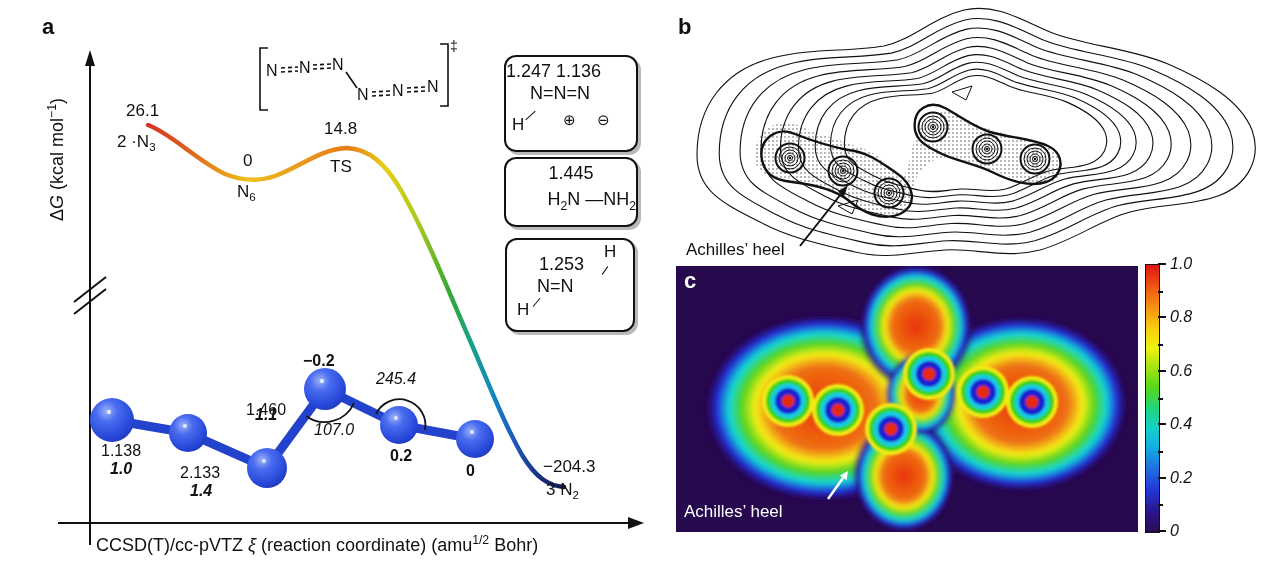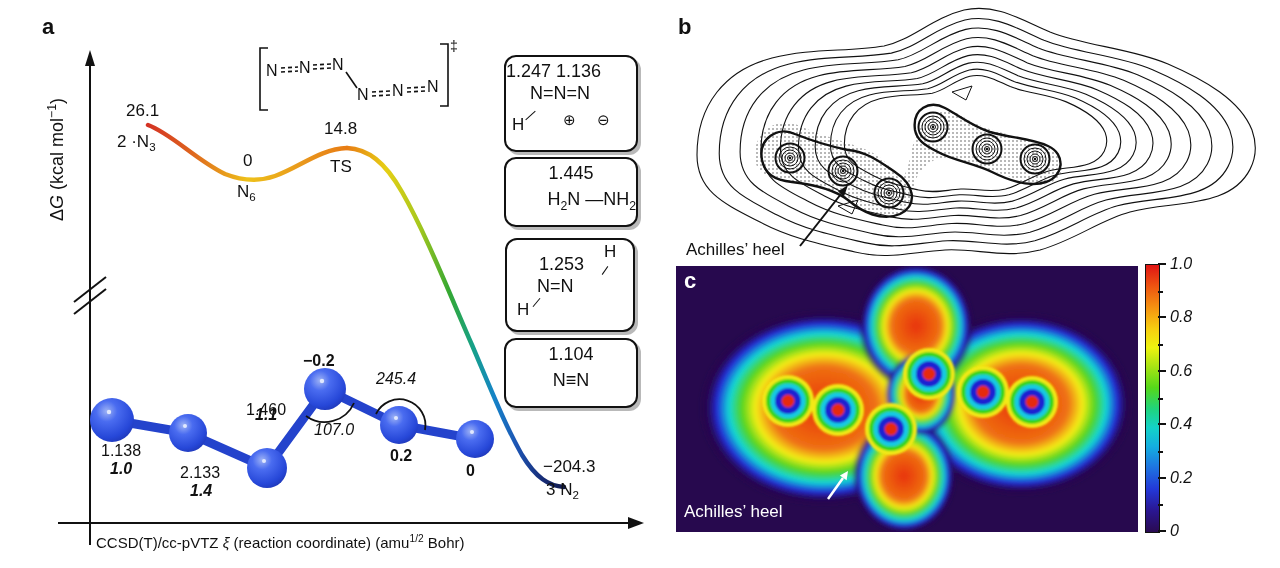--- a/index.html
+++ b/index.html
@@ -122,21 +122,21 @@
       </g>
     </g>
   </svg>
 
   <span class="txt plabel" style="left:42px;top:14px">a</span>
 
   <div class="txt t18" style="left:-54px;top:148px;width:220px;text-align:center;transform:rotate(-90deg)">
     <span>Δ</span><span class="it">G</span><span> (kcal mol</span><sup>−1</sup><span>)</span>
   </div>
 
-  <div class="txt" style="left:96px;top:533px;font-size:15px">
+  <div class="txt" style="left:96px;top:533px;font-size:18px">
     <span>CCSD(T)/cc-pVTZ </span>
     <span class="it">ξ</span><span> (reaction coordinate) (amu</span><sup>1/2</sup><span> Bohr)</span>
   </div>
 
   <span class="txt t17" style="left:126px;top:101px">26.1</span>
   <span class="txt t17" style="left:117px;top:132px"><span>2 ·N</span><sub>3</sub></span>
 
   <span class="txt t17" style="left:243px;top:151px">0</span>
   <span class="txt t17" style="left:237px;top:182px"><span>N</span><sub>6</sub></span>
 
@@ -182,24 +182,20 @@
 
   <div class="refbox" style="left:505px;top:238px;width:126px;height:90px">
     <span class="txt t18" style="left:32px;top:14px">1.253</span>
     <span class="txt t17" style="left:97px;top:2px">H</span>
     <div class="bond-slash" style="left:93px;top:30px;width:10px;transform:rotate(-55deg)"></div>
     <span class="txt t18" style="left:30px;top:36px">N=N</span>
     <div class="bond-slash" style="left:24px;top:62px;width:11px;transform:rotate(-50deg)"></div>
     <span class="txt t17" style="left:10px;top:60px">H</span>
   </div>
 
-  <div class="refbox" style="left:504px;top:338px;width:130px;height:66px">
-    <span class="txt t18" style="left:0;top:4px;width:130px;text-align:center">1.104</span>
-    <span class="txt t18" style="left:0;top:30px;width:130px;text-align:center">N≡N</span>
-  </div>
 
   <svg class="abs" style="left:660px;top:0" width="620" height="262" viewBox="660 0 620 262">
     <defs>
       <pattern id="stip" width="4" height="4" patternUnits="userSpaceOnUse">
         <circle cx="1" cy="1" r="0.7" fill="#222"></circle>
       </pattern>
       <path id="bcontour" fill="none" stroke="#111" stroke-width="1.1" vector-effect="non-scaling-stroke" d="M 697 155 C 697 105, 725 70, 772 58 C 810 48, 848 52, 884 46 C 912 40, 932 18, 964 10
            C 996 3, 1022 20, 1050 32 C 1085 46, 1130 48, 1168 64 C 1205 80, 1240 100, 1252 130
            C 1262 158, 1248 185, 1218 196 C 1190 206, 1160 204, 1130 212 C 1100 220, 1075 240, 1040 250
            C 1005 259, 975 248, 945 250 C 912 252, 888 260, 855 252 C 820 244, 790 238, 760 222

